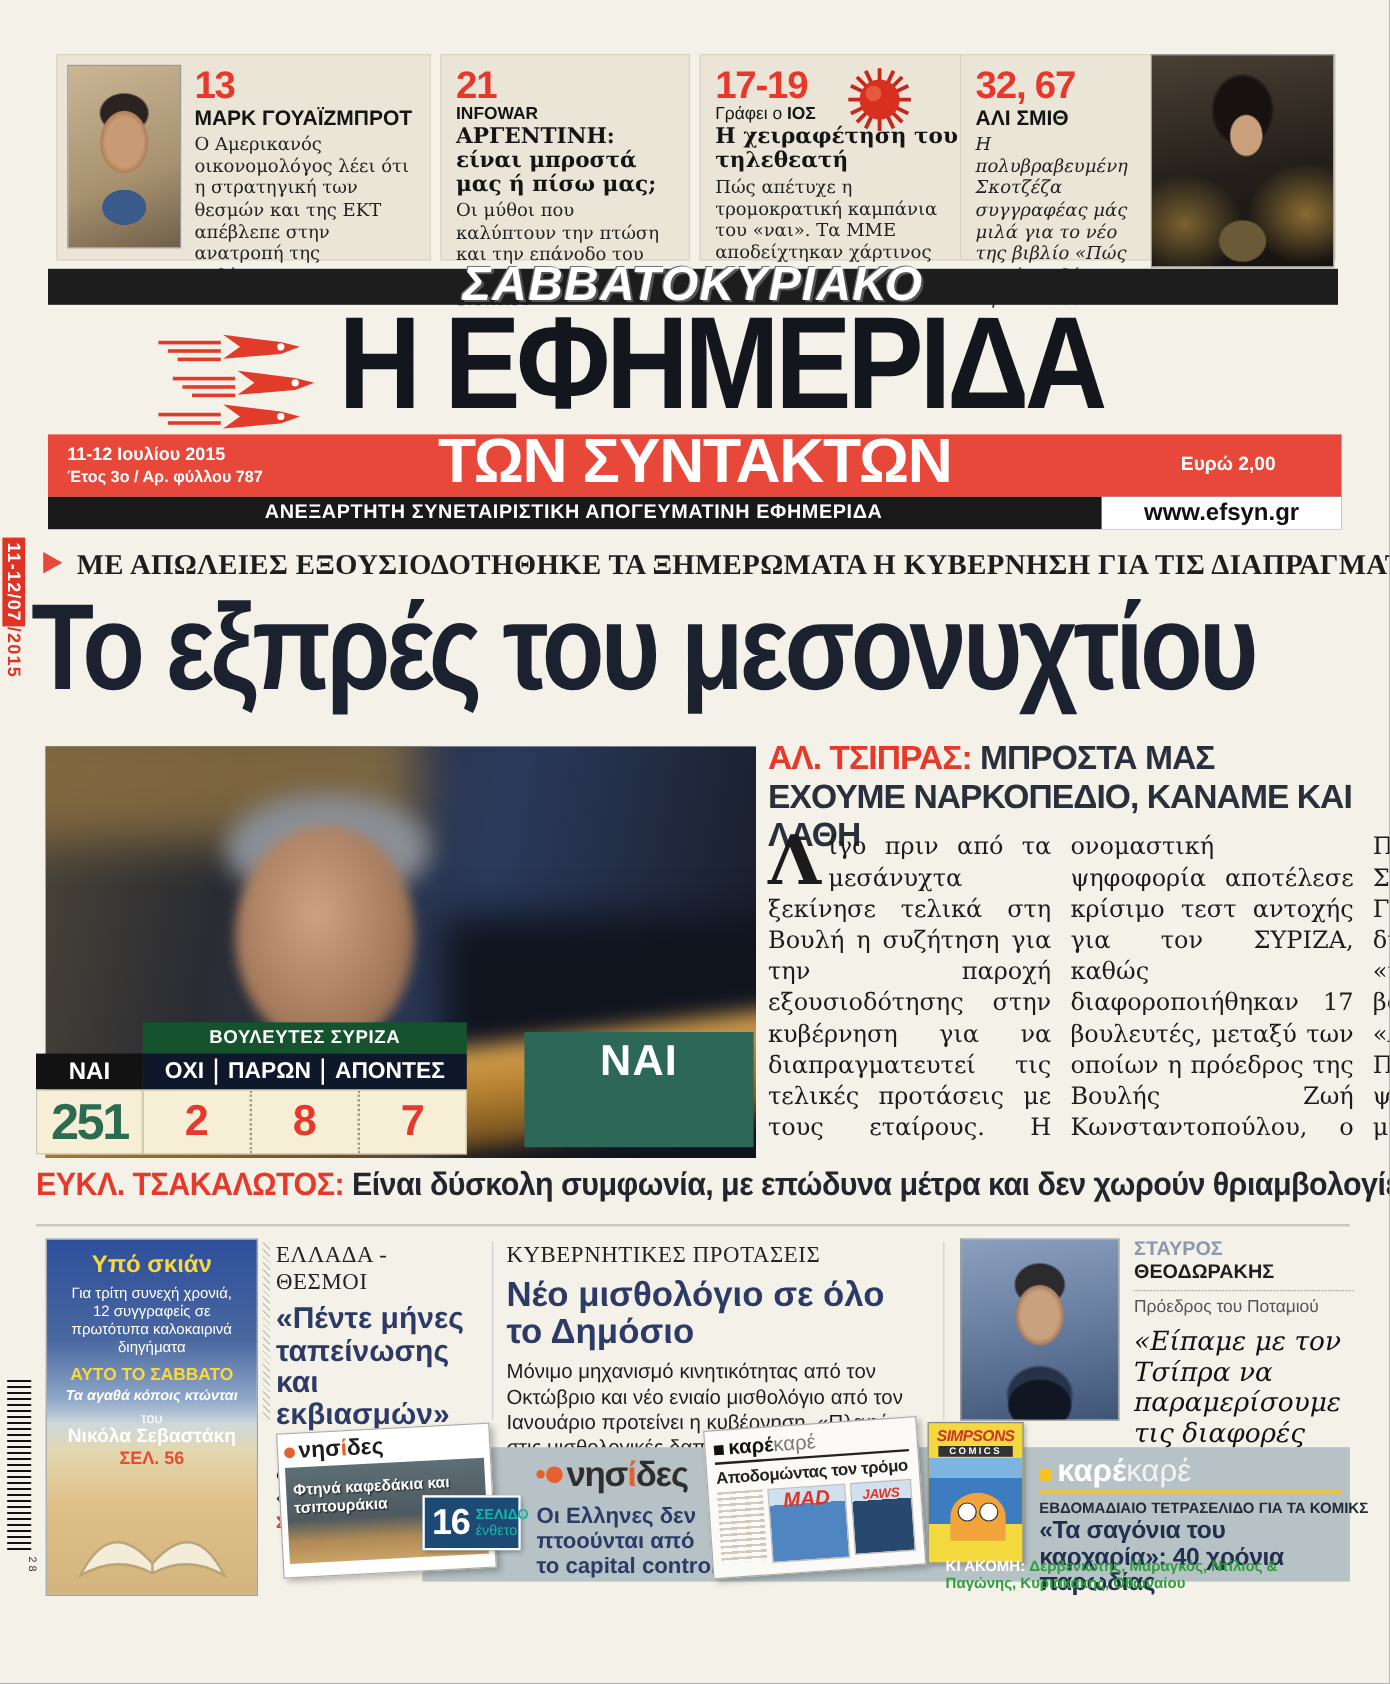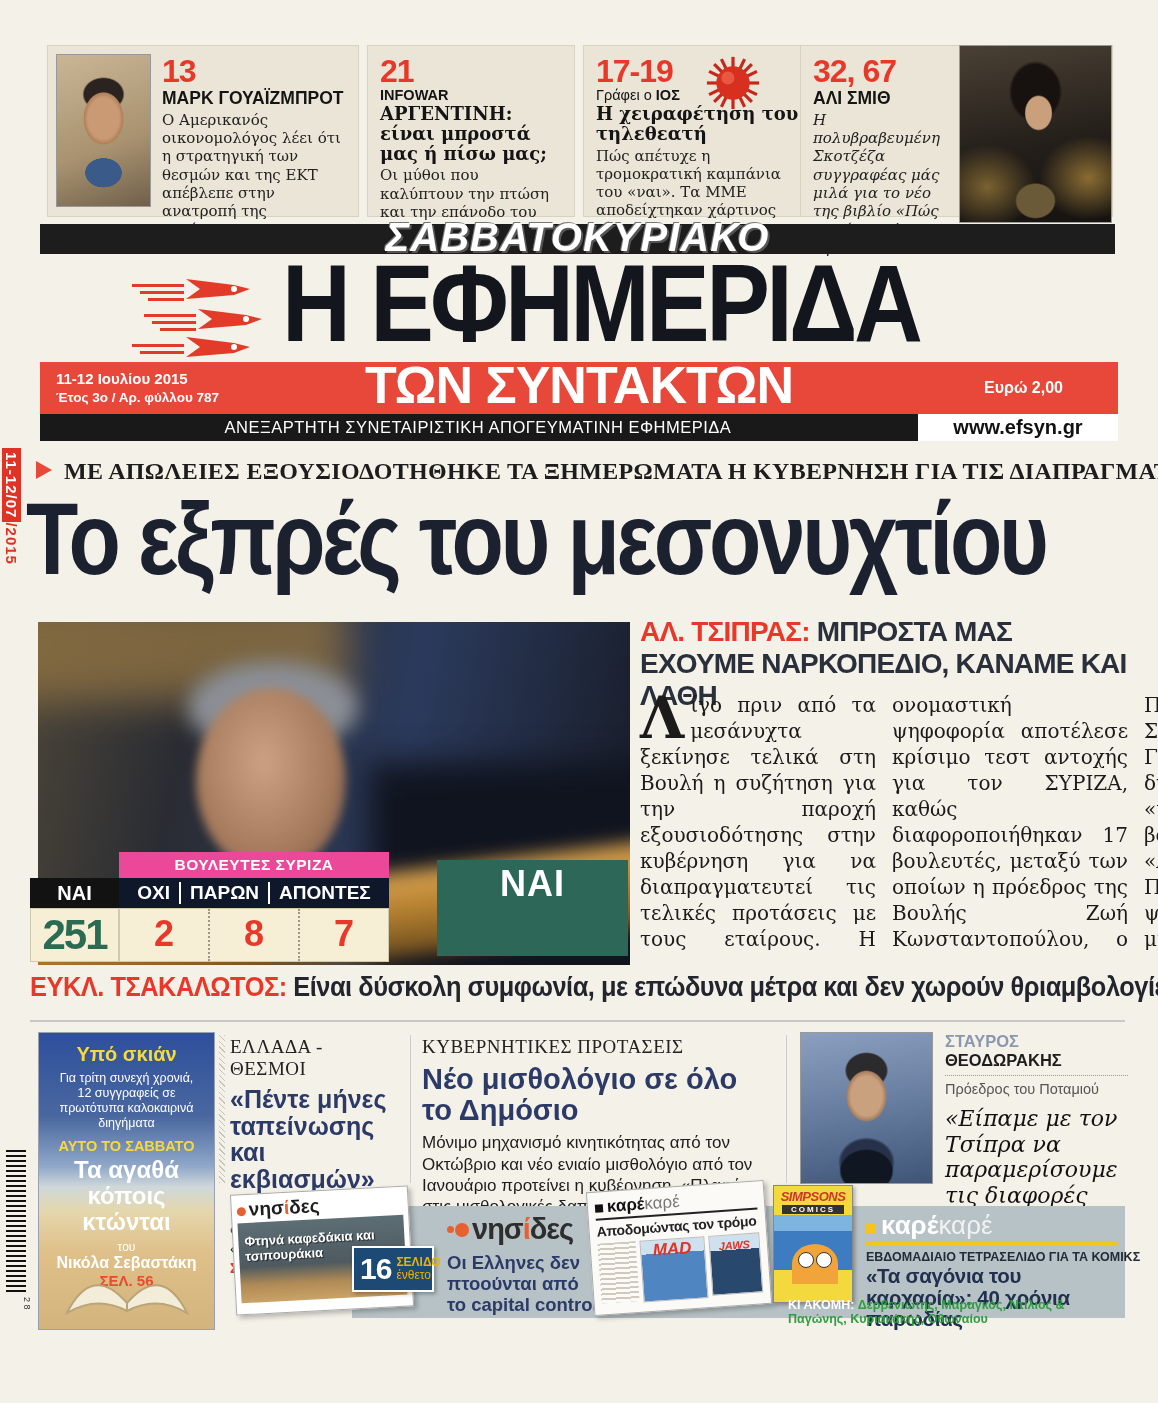--- a/index.html
+++ b/index.html
@@ -60,21 +60,21 @@
 
   .red-band { left:40px; top:362px; width:1078px; height:52px; background:#e8483a; color:#fff; }
   .rb-dates { position:absolute; left:16px; top:8px; font-weight:700; }
   .rb-dates .l1 { font-size:15px; } .rb-dates .l2 { font-size:13.5px; margin-top:3px; }
   .rb-center { position:absolute; left:0; right:0; top:-7px; text-align:center;
     font-size:52px; font-weight:900; letter-spacing:-1px; }
   .rb-price { position:absolute; right:55px; top:17px; font-size:16px; font-weight:700; }
 
   .black-band { left:40px; top:414px; width:1078px; height:27px; background:#191919; }
   .bb-tagline { position:absolute; left:0; width:876px; top:0; height:27px; line-height:27px;
-    text-align:center; color:#fff; font-size:16.5px; font-weight:400; letter-spacing:0.5px; }
+    text-align:center; color:#fff; font-size:16.5px; font-weight:700; letter-spacing:0.5px; }
   .bb-url { position:absolute; right:0; top:0; width:200px; height:27px; background:#fff;
     line-height:27px; text-align:center; color:#111; font-size:20px; font-weight:900; }
 
   
   .kicker { left:36px; top:458px; font-family:"Liberation Serif", serif; font-size:24px;
     font-weight:700; color:#1d1d1d; letter-spacing:0.3px; white-space:nowrap; }
   .kicker .tri { display:inline-block; width:0; height:0; border-left:16px solid #e8483a;
     border-top:9px solid transparent; border-bottom:9px solid transparent; margin-right:12px; }
   .headline { left:26px; top:486px; font-size:102px; font-weight:900; letter-spacing:-4px;
     color:#1c2130; white-space:nowrap; transform:scaleX(0.84); transform-origin:left top; line-height:1.05; }
@@ -91,21 +91,21 @@
     background:#10141f; filter:blur(16px); }
   .mp-rail { position:absolute; left:-30px; top:255px; width:700px; height:85px;
     background:linear-gradient(180deg,#d9a353 0%, #b5812f 45%, #6b4a1e 100%);
     transform:rotate(-7deg); filter:blur(9px); }
 
   .v-yes-label { left:30px; top:878px; width:89px; height:30px; background:#121212; color:#fff;
     font-size:20px; font-weight:900; text-align:center; line-height:30px; }
   .v-yes-num { left:30px; top:908px; width:89px; height:54px; background:#f6efd5; color:#2a6b52;
     font-size:42px; font-weight:900; text-align:center; line-height:52px; letter-spacing:-2px;
     border:1px solid #cfc9ae; }
-  .v-red { left:119px; top:852px; width:270px; height:26px; background:#ec4899; color:#fff;
+  .v-red { left:119px; top:852px; width:270px; height:26px; background:#14532d; color:#fff;
     font-size:15.5px; font-weight:900; text-align:center; line-height:26px; letter-spacing:0.5px; }
   .v-black { left:119px; top:878px; width:270px; height:30px; background:#0f172a; color:#fff;
     display:flex; align-items:center; justify-content:center; font-size:19px; font-weight:900; }
   .v-black span { padding:0 9px; }
   .v-black span + span { border-left:2px solid #fff; }
   .v-nums { left:119px; top:908px; width:270px; height:54px; background:#f6efd5; display:flex;
     border:1px solid #cfc9ae; }
   .v-nums div { flex:1; text-align:center; color:#e8382a; font-size:36px; font-weight:900; line-height:50px; }
   .v-nums div + div { border-left:2px dotted #9a9a86; }
   .v-green { left:437px; top:860px; width:191px; height:96px; background:#2d6757; color:#fff;
@@ -125,21 +125,21 @@
   .quote-strip .red { color:#e8382a; }
   .mid-divider { left:30px; top:1020px; width:1095px; border-top:2px solid #c9c9c4; }
 
   
   .book-promo { left:38px; top:1032px; width:177px; height:298px; text-align:center; padding-top:10px;
     background:linear-gradient(180deg,#2e4f9c 0%, #49679f 28%, #8fa7c9 45%, #cfd8da 52%, #e4d7ad 60%, #dfc089 74%, #d2b47c 100%);
     border:1px solid #9aa0b0; }
   .bp-title { color:#f7d93c; font-size:20px; font-weight:800; }
   .bp-text { color:#fff; font-size:12.5px; line-height:1.2; margin:5px 12px 0; }
   .bp-kicker { color:#f7d93c; font-size:14.5px; font-weight:800; margin-top:7px; }
-  .bp-book { color:#fff; font-size:24px; font-weight:800; line-height:1.08; margin:3px 8px 0; }
+  .bp-book { color:#fff; font-size:12px; font-weight:800; line-height:1.08; margin:3px 8px 0;font-style:italic; }
   .bp-by { color:#fff; font-size:12px; margin-top:5px; }
   .bp-author { color:#fff; font-size:16px; font-weight:800; }
   .bp-page { color:#e84a32; font-size:15px; font-weight:800; }
   .bp-book-svg { position:absolute; left:18px; bottom:8px; }
 
   .hatch { left:219px; top:1035px; width:6px; height:148px;
     background:repeating-linear-gradient(45deg,#c5c5ba 0 1px, transparent 1px 4px); }
   .vline { top:1035px; height:148px; border-left:1px solid #ccc; width:0; }
 
   .story-kicker { font-family:"Liberation Serif", serif; font-size:19px; color:#222; letter-spacing:0.5px; }
@@ -178,21 +178,21 @@
   .mn-logo .dot { display:inline-block; width:9px; height:9px; border-radius:50%; background:#e86030; margin-right:3px; }
   .mn-logo .i { color:#e86030; }
   .mn-photo { margin-top:2px; height:80px; padding-top:12px;
     background:linear-gradient(180deg,#5d6e75 0%, #4e5a60 55%, #b08a55 78%, #caa368 100%); }
   .mn-headline { color:#fff; font-size:13px; font-weight:800; line-height:1.12; padding:0 6px;
     text-shadow:1px 1px 1px rgba(0,0,0,0.6); }
 
   .insert-badge { left:352px; top:1246px; width:82px; height:46px; background:#1c4a74;
     border:2px solid #fff; display:flex; align-items:center; padding-left:6px; box-shadow:2px 2px 4px rgba(0,0,0,0.3); }
   .ib-num { color:#fff; font-size:30px; font-weight:900; letter-spacing:-1px; }
-  .ib-lines { color:#eab308; margin-left:5px; line-height:1.05; }
+  .ib-lines { color:#14b8a6; margin-left:5px; line-height:1.05; }
   .ib-lines .u { font-size:12px; font-weight:800; }
   .ib-lines .d { font-size:12px; }
 
   .nisides-right { left:447px; top:1213px; width:152px; }
   .nr-logo { font-size:29px; font-weight:900; color:#2e2e2e; letter-spacing:-1px; }
   .nr-logo .dot1 { display:inline-block; width:7px; height:7px; border-radius:50%; background:#e86030; vertical-align:6px; }
   .nr-logo .dot2 { display:inline-block; width:14px; height:14px; border-radius:50%; background:#e86030; margin:0 3px 0 1px; vertical-align:2px; }
   .nr-logo .i { color:#e86030; }
   .nr-text { font-size:18.5px; font-weight:800; color:#2c3a68; line-height:1.14; margin-top:6px; }
 

